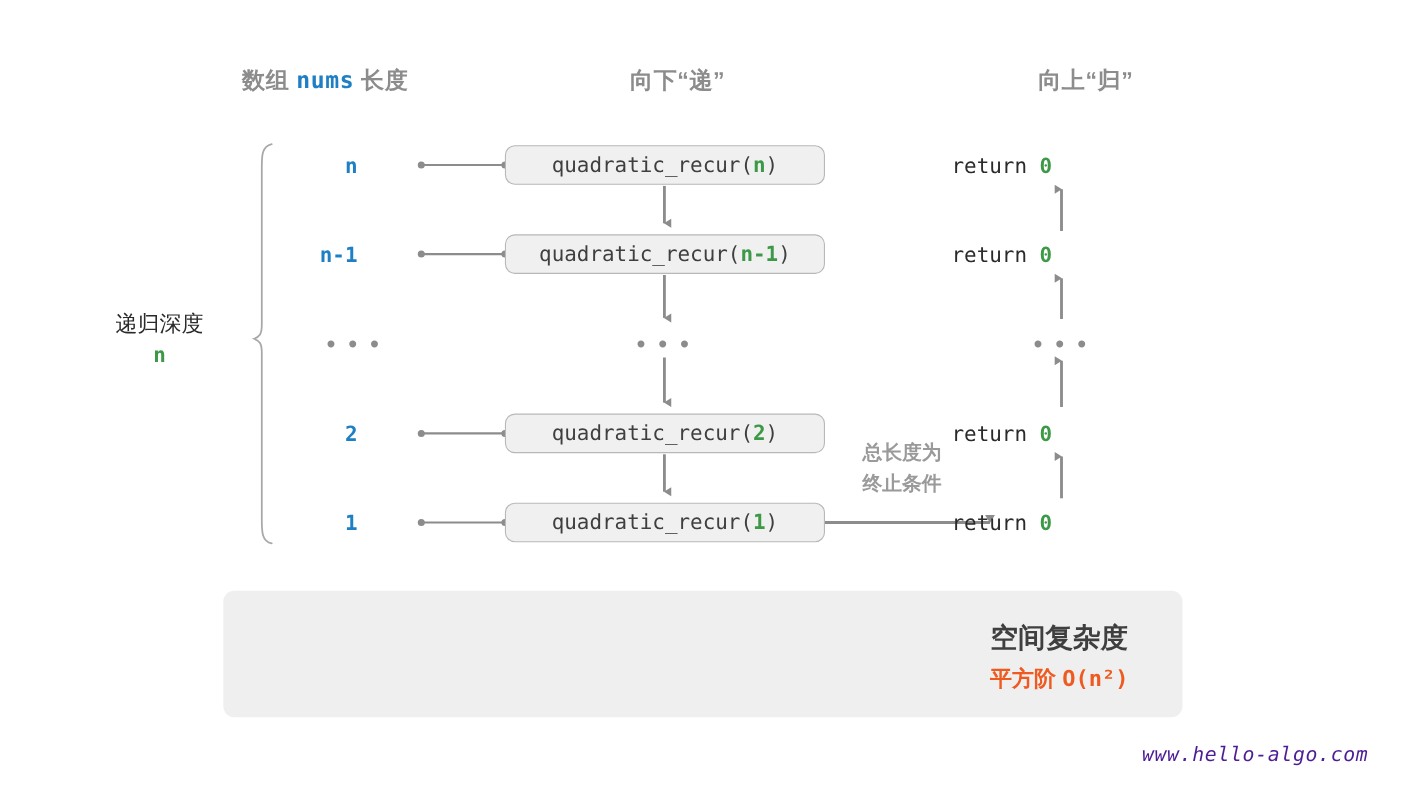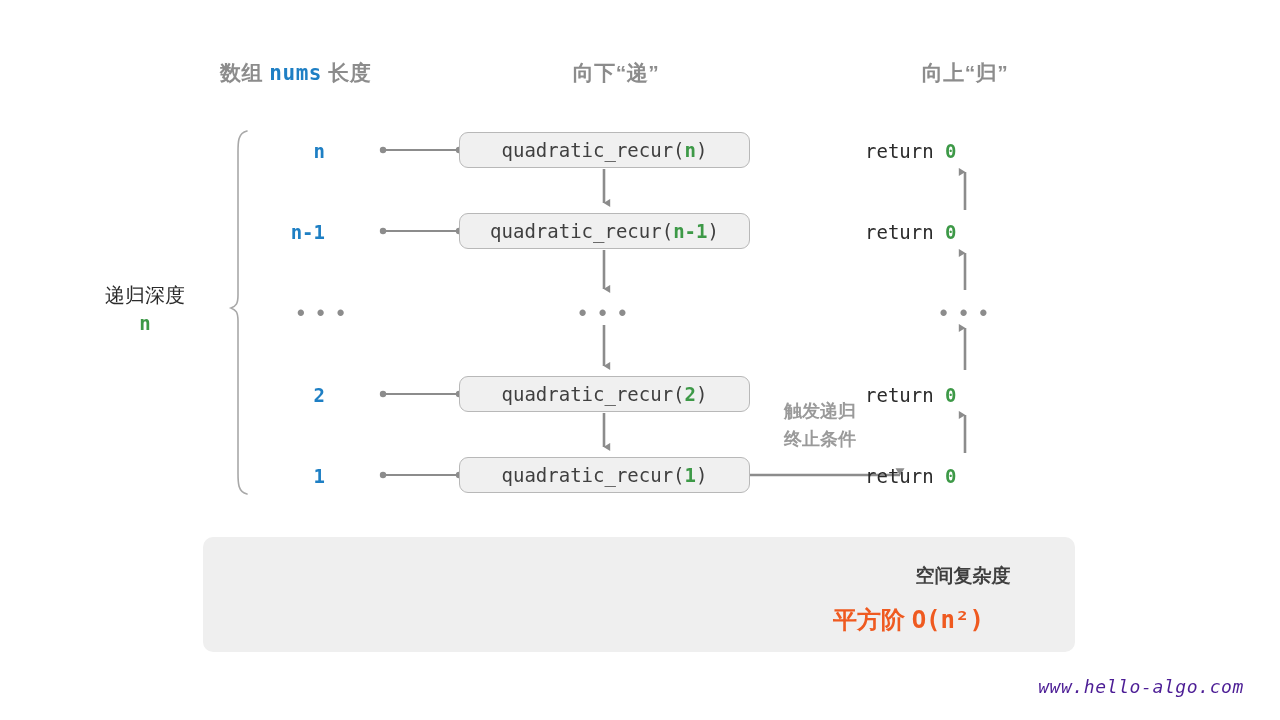--- a/index.html
+++ b/index.html
@@ -138,31 +138,32 @@
     font-size: 20px;
     font-weight: bold;
     color: #6b6b6b;
     white-space: nowrap;
     letter-spacing: 1px;
   }
   .sum-formula .b { color: #1e7fc4; }
   .sum-title {
     position: absolute;
     color: #3f3f3f;
-    font-size: 19px;
+    font-size: 25px;
     font-weight: bold;
     white-space: nowrap;
     text-align: center;
   }
   .sum-result {
     position: absolute;
     color: #ef5a20;
-    font-size: 24px;
-    font-weight: bold;
-    white-space: nowrap;
+    font-size: 20px;
+    font-weight: bold;
+    white-space: nowrap;
+    text-align: center;
   }
   .sum-result .mono {
     font-family: "DejaVu Sans Mono", "Liberation Mono", monospace;
   }
 
   
   .watermark {
     position: absolute;
     right: 36px;
     bottom: 16px;
@@ -248,21 +249,21 @@
       <path d="M800,587 L828,587 L828,576 L849,597 L828,618 L828,607 L800,607 Z" fill="#cfcfcf"></path>
     </g>
   </svg>
 
   <div class="col-header" style="left:220px; top:59px;">
     <span>数组 </span><span class="hdr-nums">nums</span><span> 长度</span>
   </div>
 
   <div class="col-header" style="left:600px; top:59px; transform:translateX(-50%);margin-left:16px;">向下“递”</div>
 
-  <div class="col-header" style="left:965px; top:59px; transform:translateX(-50%);text-align:right;">向上“归”</div>
+  <div class="col-header" style="left:987px; top:59px; transform:translateX(-50%);text-align:right;">向上“归”</div>
 
   <div class="depth-label" style="left:145px; top:281px; transform:translateX(-50%);">
     <span>递归深度</span>
     <span class="depth-n">n</span>
   </div>
 
   <div class="depth-val" style="left:265px; top:140px; width:60px;">n</div>
   <div class="depth-val" style="left:265px; top:221px; width:60px;">n-1</div>
   <div class="ellipsis" style="left:297px; top:300px;">• • •</div>
   <div class="depth-val" style="left:265px; top:384px; width:60px;">2</div>
@@ -288,21 +289,21 @@
       <span>)</span>
   </div>
 
   <div class="call-box" style="left:459px; top:457px; width:291px; height:36px;">
     <span>quadratic_recur(</span>
       <span class="arg">1</span>
       <span>)</span>
   </div>
 
   <div class="annot" style="left:820px; top:398px; transform:translateX(-50%);">
-    <div>触发递归</div>
+    <div>总长度为</div>
     <div>终止条件</div>
   </div>
 
   <div class="ret" style="left:965px; top:140px; width:200px; transform:translateX(-50%);">
     <span>return</span>
     <span class="zero">0</span>
   </div>
 
   <div class="ret" style="left:965px; top:221px; width:200px; transform:translateX(-50%);">
     <span>return</span>

